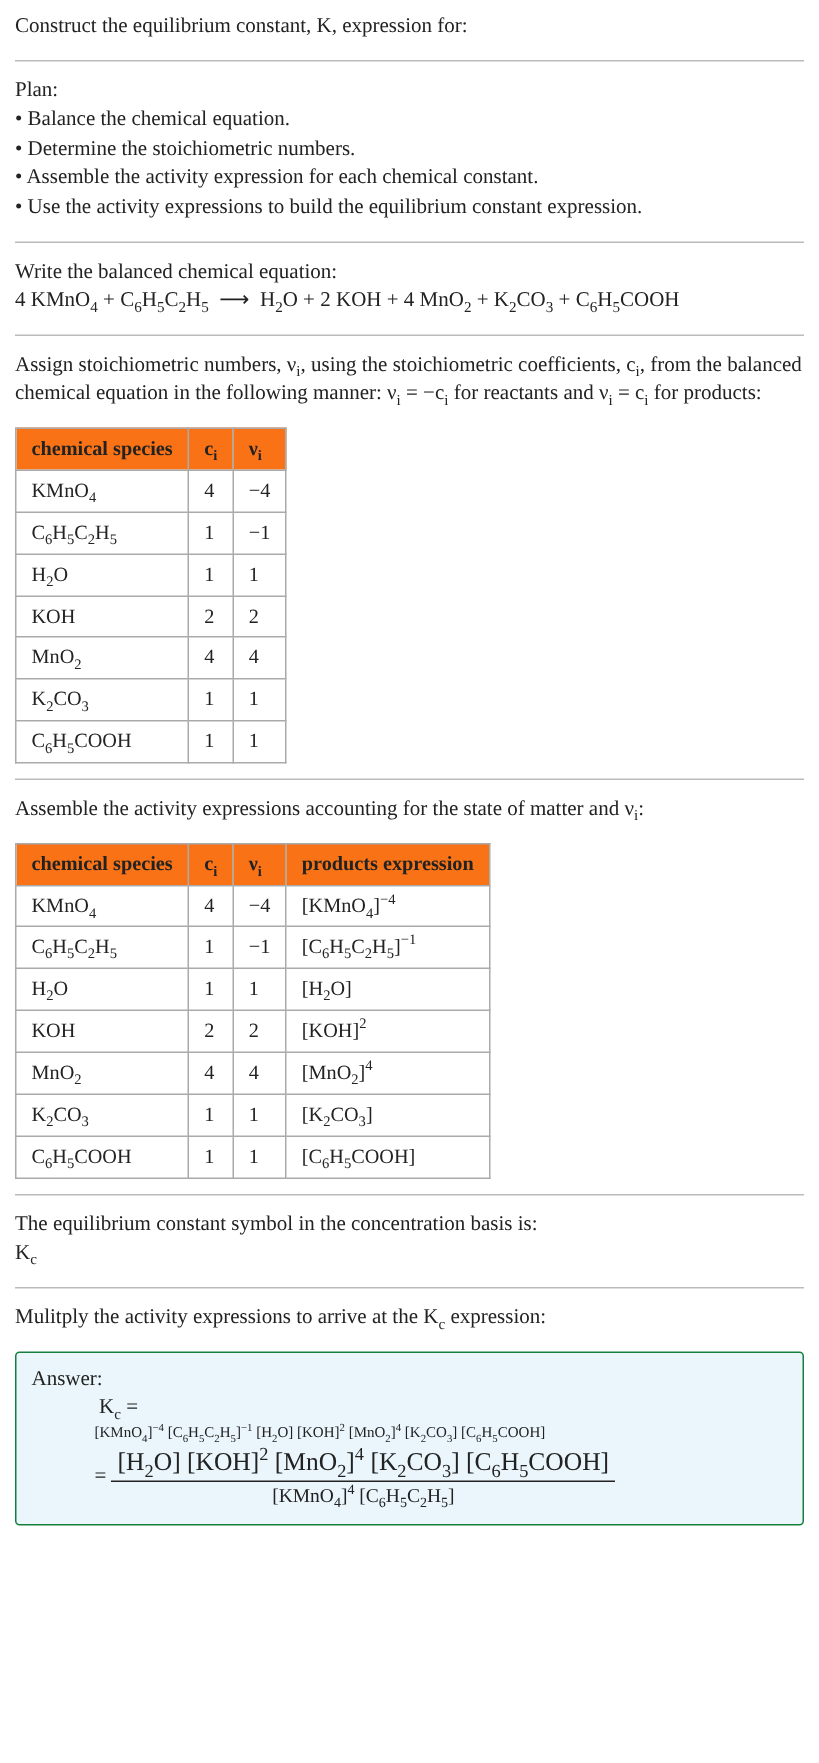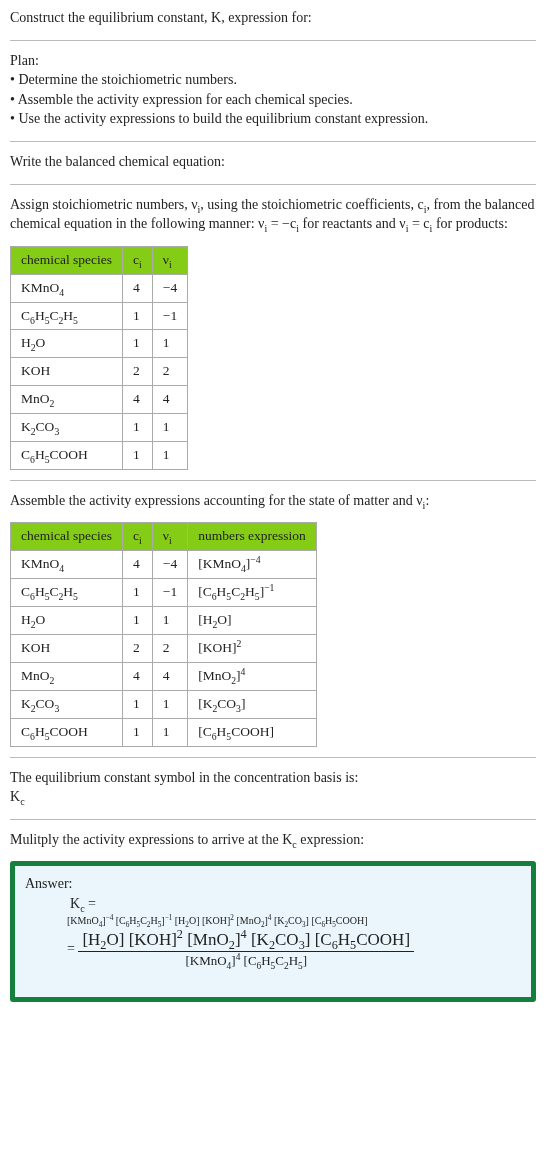--- a/index.html
+++ b/index.html
@@ -24,26 +24,26 @@
     margin: 4px 0 2px 0;
   }
   table.data th, table.data td {
     border: 1px solid #aaa;
     padding: 4px 10px;
     font-weight: normal;
     text-align: left;
     font-size: 13.5px;
     white-space: nowrap;
   }
-  table.data th { background: #84cc16; }
+  table.data th { background: #f97316; font-weight: bold; }
   .answer {
     background: #eaf6fb;
-    border: 5px solid #15803d;
+    border: 1px solid #15803d;
     border-radius: 3px;
-    padding: 8px 10px 26px 10px;
+    padding: 8px 10px 10px 10px;
   }
   .eq, .math { font-family: Georgia, 'Times New Roman', serif; }
   sub, sup { font-size: 0.72em; line-height: 0; }
   .frac {
     display: inline-block;
     vertical-align: middle;
     text-align: center;
   }
   .frac > .num { display: block; padding: 0 4px; }
   .frac > .den { display: block; border-top: 1px solid #222; padding: 0 4px; text-align: center; }
@@ -54,28 +54,30 @@
 </head>
 <body>
 
 <div class="section">
   <div>Construct the equilibrium constant, K, expression for:</div>
 </div>
 <hr class="rule">
 
 <div class="section">
   <div>Plan:</div>
+  <div>• Balance the chemical equation.</div>
   <div>• Determine the stoichiometric numbers.</div>
-  <div>• Assemble the activity expression for each chemical species.</div>
+  <div>• Assemble the activity expression for each chemical constant.</div>
   <div>• Use the activity expressions to build the equilibrium constant expression.</div>
 </div>
 <hr class="rule">
 
 <div class="section">
   <div>Write the balanced chemical equation:</div>
+  <div class="eq">4 KMnO<sub>4</sub> + C<sub>6</sub>H<sub>5</sub>C<sub>2</sub>H<sub>5</sub> &nbsp;⟶&nbsp; H<sub>2</sub>O + 2 KOH + 4 MnO<sub>2</sub> + K<sub>2</sub>CO<sub>3</sub> + C<sub>6</sub>H<sub>5</sub>COOH</div>
 </div>
 <hr class="rule">
 
 <div class="section">Assign stoichiometric numbers, ν<sub>i</sub>, using the stoichiometric coefficients, c<sub>i</sub>, from the balanced chemical equation in the following manner: ν<sub>i</sub> = −c<sub>i</sub> for reactants and ν<sub>i</sub> = c<sub>i</sub> for products:</div>
 
 <table class="data">
   <tbody>
       <tr>
     <th>chemical species</th>
     <th>c<sub>i</sub></th>
@@ -121,21 +123,21 @@
 <hr class="rule">
 
 <div class="section">Assemble the activity expressions accounting for the state of matter and ν<sub>i</sub>:</div>
 
 <table class="data">
   <tbody>
       <tr>
     <th>chemical species</th>
     <th>c<sub>i</sub></th>
     <th>ν<sub>i</sub></th>
-    <th>numbers expression</th>
+    <th>products expression</th>
   </tr>
   <tr>
         <td>KMnO<sub>4</sub></td>
         <td>4</td>
         <td>−4</td>
         <td>[KMnO<sub>4</sub>]<sup>−4</sup></td>
       </tr>
   <tr>
         <td>C<sub>6</sub>H<sub>5</sub>C<sub>2</sub>H<sub>5</sub></td>
         <td>1</td>

